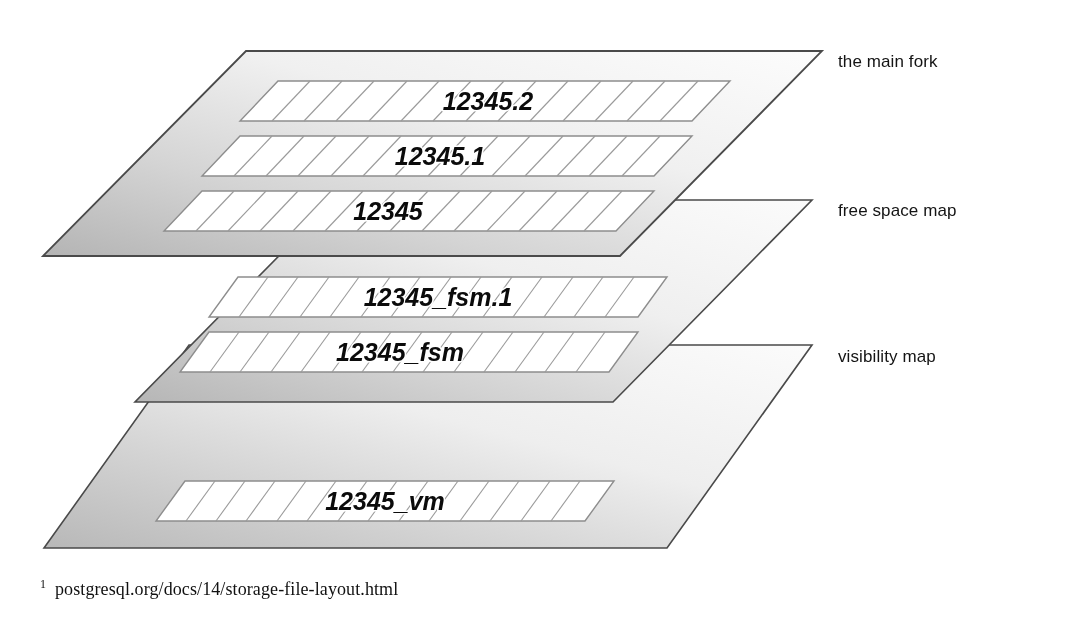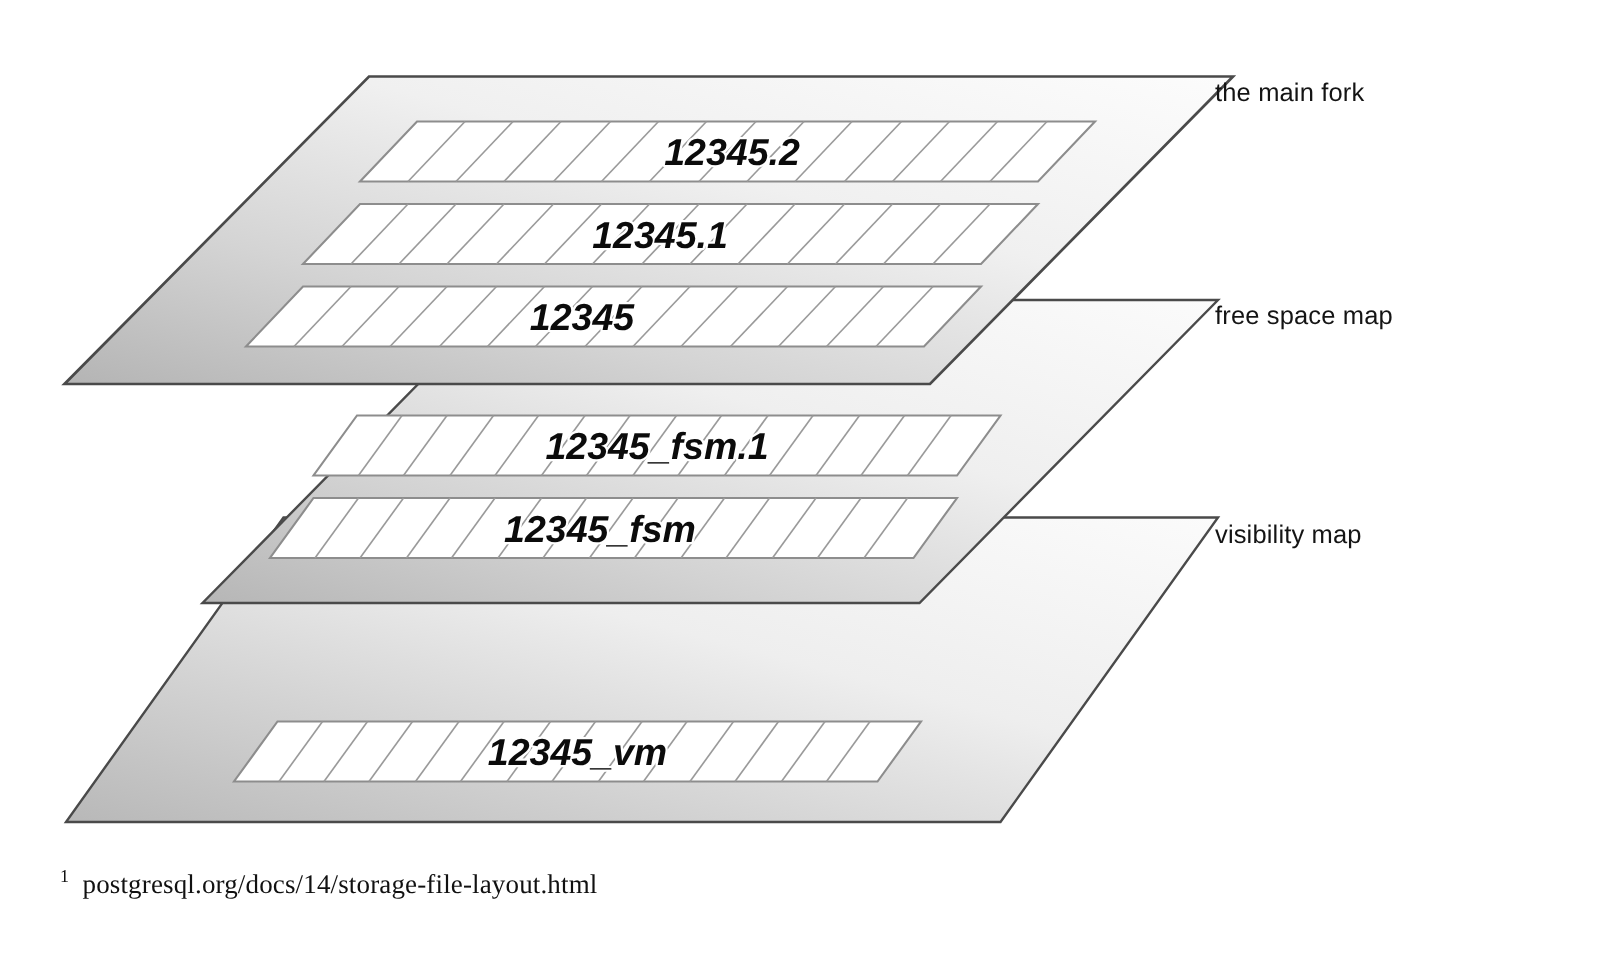--- a/index.html
+++ b/index.html
@@ -30,21 +30,21 @@
     left: 0;
     top: 0;
     width: 1080px;
     height: 640px;
     display: block;
   }
 
   
   .side-label {
     position: absolute;
-    left: 810px;
+    left: 838px;
     font-family: "Liberation Sans", sans-serif;
     font-size: 17px;
     font-weight: 400;
     letter-spacing: 0.1px;
     color: #141414;
     white-space: nowrap;
     line-height: 1;
   }
   .side-label.lbl-0 { top: 53px; }
   .side-label.lbl-1 { top: 202px; }

